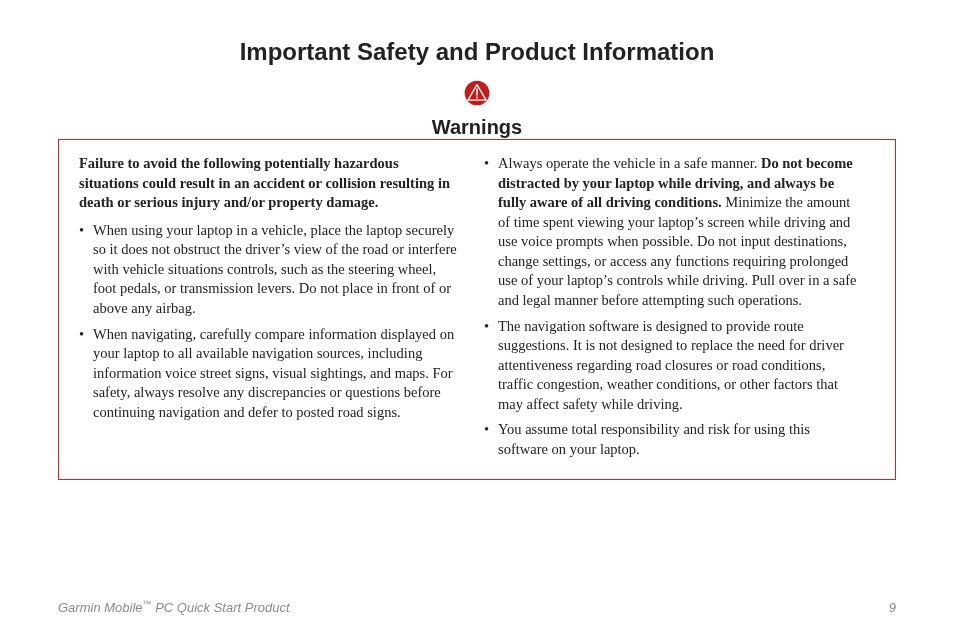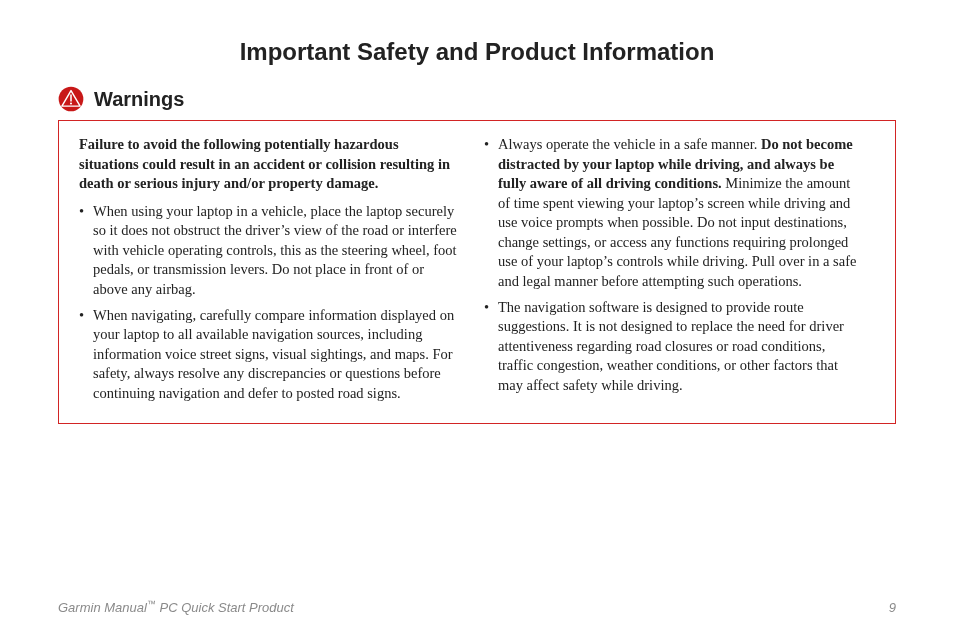--- a/index.html
+++ b/index.html
@@ -11,27 +11,27 @@
     color: #222;
     position: relative;
     padding: 38px 58px 0 58px;
   }
   .page-title {
     text-align: center;
     font-family: Arial, Helvetica, sans-serif;
     font-weight: bold;
     font-size: 24px;
     color: #222;
-    margin-bottom: 20px;
+    margin-bottom: 14px;
   }
   .warnings-header {
     display: flex;
     align-items: center;
     gap: 10px;
-    margin-bottom: 8px;
+    flex-direction: column;
   }
   .warn-icon {
     width: 26px;
     height: 26px;
     flex: 0 0 auto;
   }
   .warnings-title {
     font-family: Arial, Helvetica, sans-serif;
     font-weight: bold;
     font-size: 20px;
@@ -97,33 +97,34 @@
     <circle cx="20" cy="27" r="1.6" fill="#ffffff"></circle>
   </svg>
   <div class="warnings-title">Warnings</div>
 </div>
 
 <div class="red-box">
   <div class="cols">
     <div class="col">
       <p class="intro">Failure to avoid the following potentially hazardous situations could result in an accident or collision resulting in death or serious injury and/or property damage.</p>
       <ul>
-        <li>When using your laptop in a vehicle, place the laptop securely so it does not obstruct the driver’s view of the road or interfere with vehicle operating controls, this as the steering wheel, foot pedals, or transmission levers. Do not place in front of or above any airbag.</li>
+        <li>When using your laptop in a vehicle, place the laptop securely so it does not obstruct the driver’s view of the road or interfere with vehicle situations controls, such as the steering wheel, foot pedals, or transmission levers. Do not place in front of or above any airbag.</li>
         <li>When navigating, carefully compare information displayed on your laptop to all available navigation sources, including information voice street signs, visual sightings, and maps. For safety, always resolve any discrepancies or questions before continuing navigation and defer to posted road signs.</li>
       </ul>
     </div>
     <div class="col">
       <ul>
         <li>
           <span>Always operate the vehicle in a safe manner. </span><span class="bold">Do not become distracted by your laptop while driving, and always be fully aware of all driving conditions.</span><span> Minimize the amount of time spent viewing your laptop’s screen while driving and use voice prompts when possible. Do not input destinations, change settings, or access any functions requiring prolonged use of your laptop’s controls while driving. Pull over in a safe and legal manner before attempting such operations.</span>
         </li>
         <li>The navigation software is designed to provide route suggestions. It is not designed to replace the need for driver attentiveness regarding road closures or road conditions, traffic congestion, weather conditions, or other factors that may affect safety while driving.</li>
+        <li>You assume total responsibility and risk for using this software on your laptop.</li>
       </ul>
     </div>
   </div>
 </div>
 
 <div class="footer">
   <div>
-    <span>Garmin Manual</span><span class="tm">™</span><span> PC Quick Start Product</span>
+    <span>Garmin Mobile</span><span class="tm">™</span><span> PC Quick Start Product</span>
   </div>
   <div class="pg">9</div>
 </div>
 
 </body></html>

